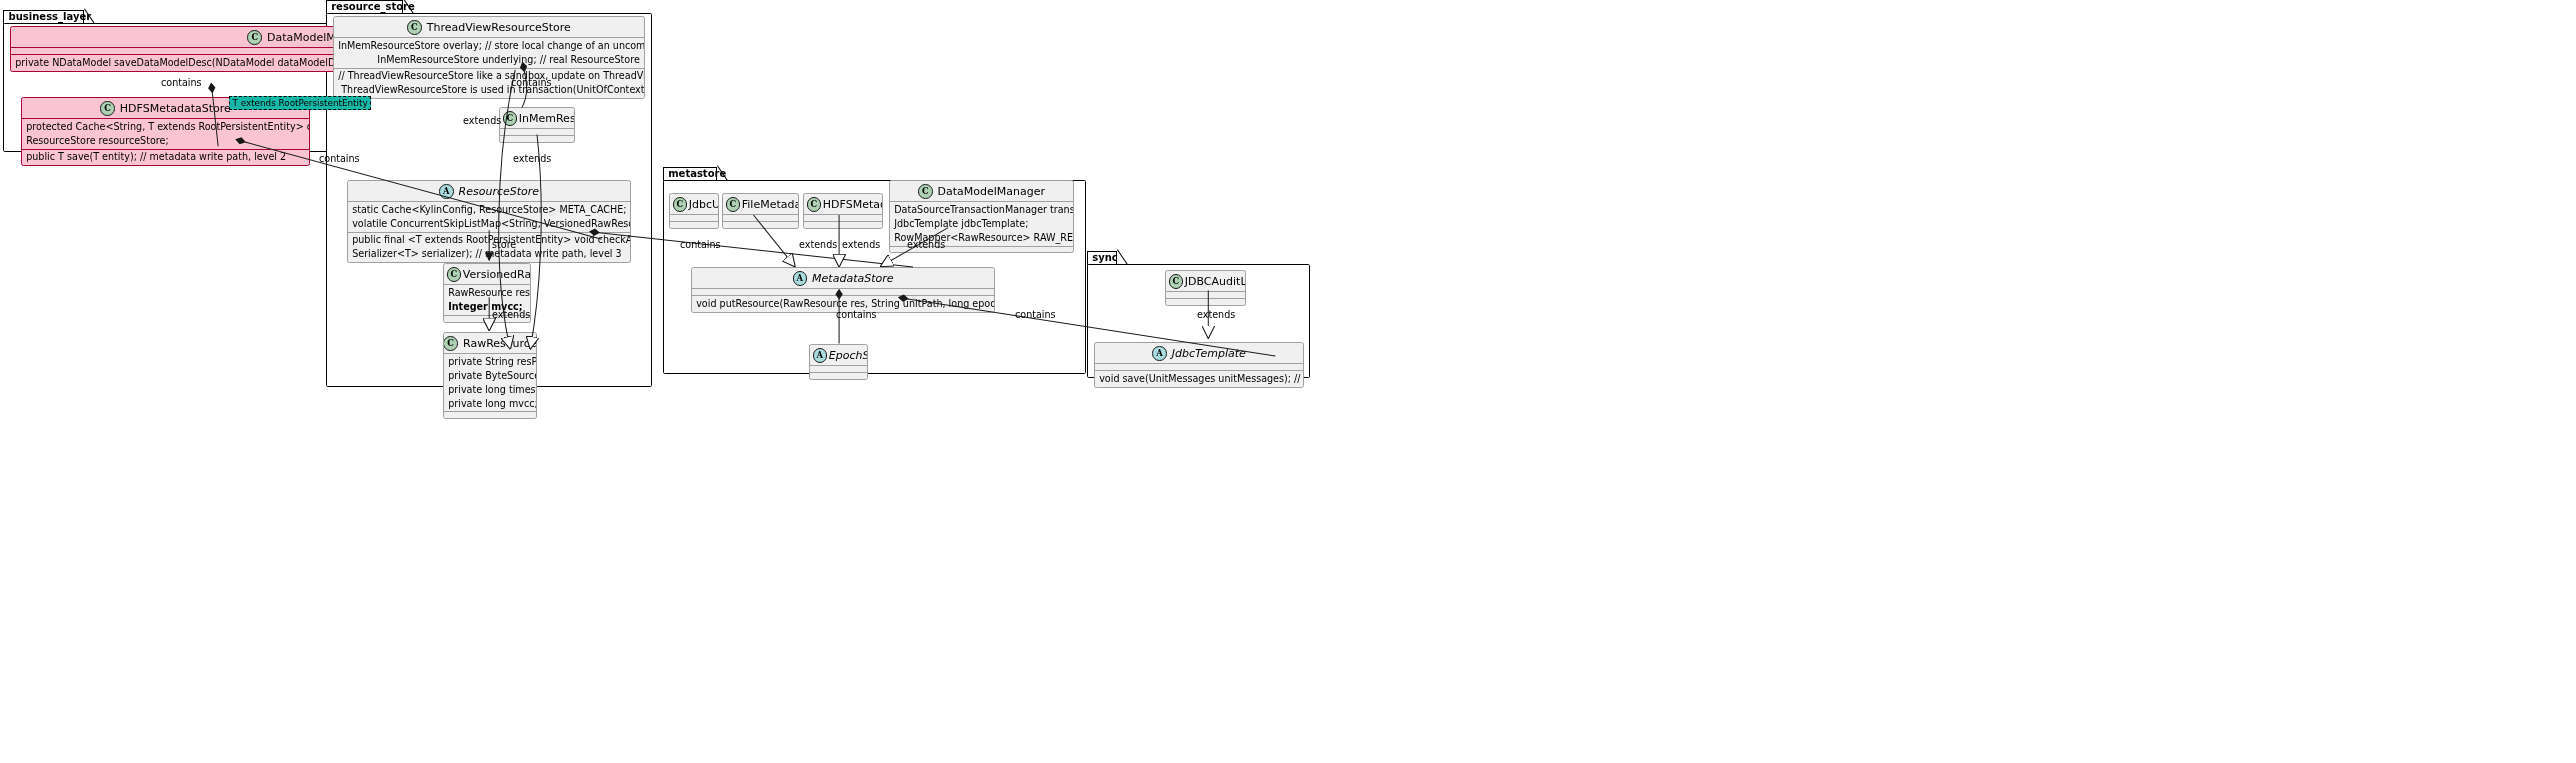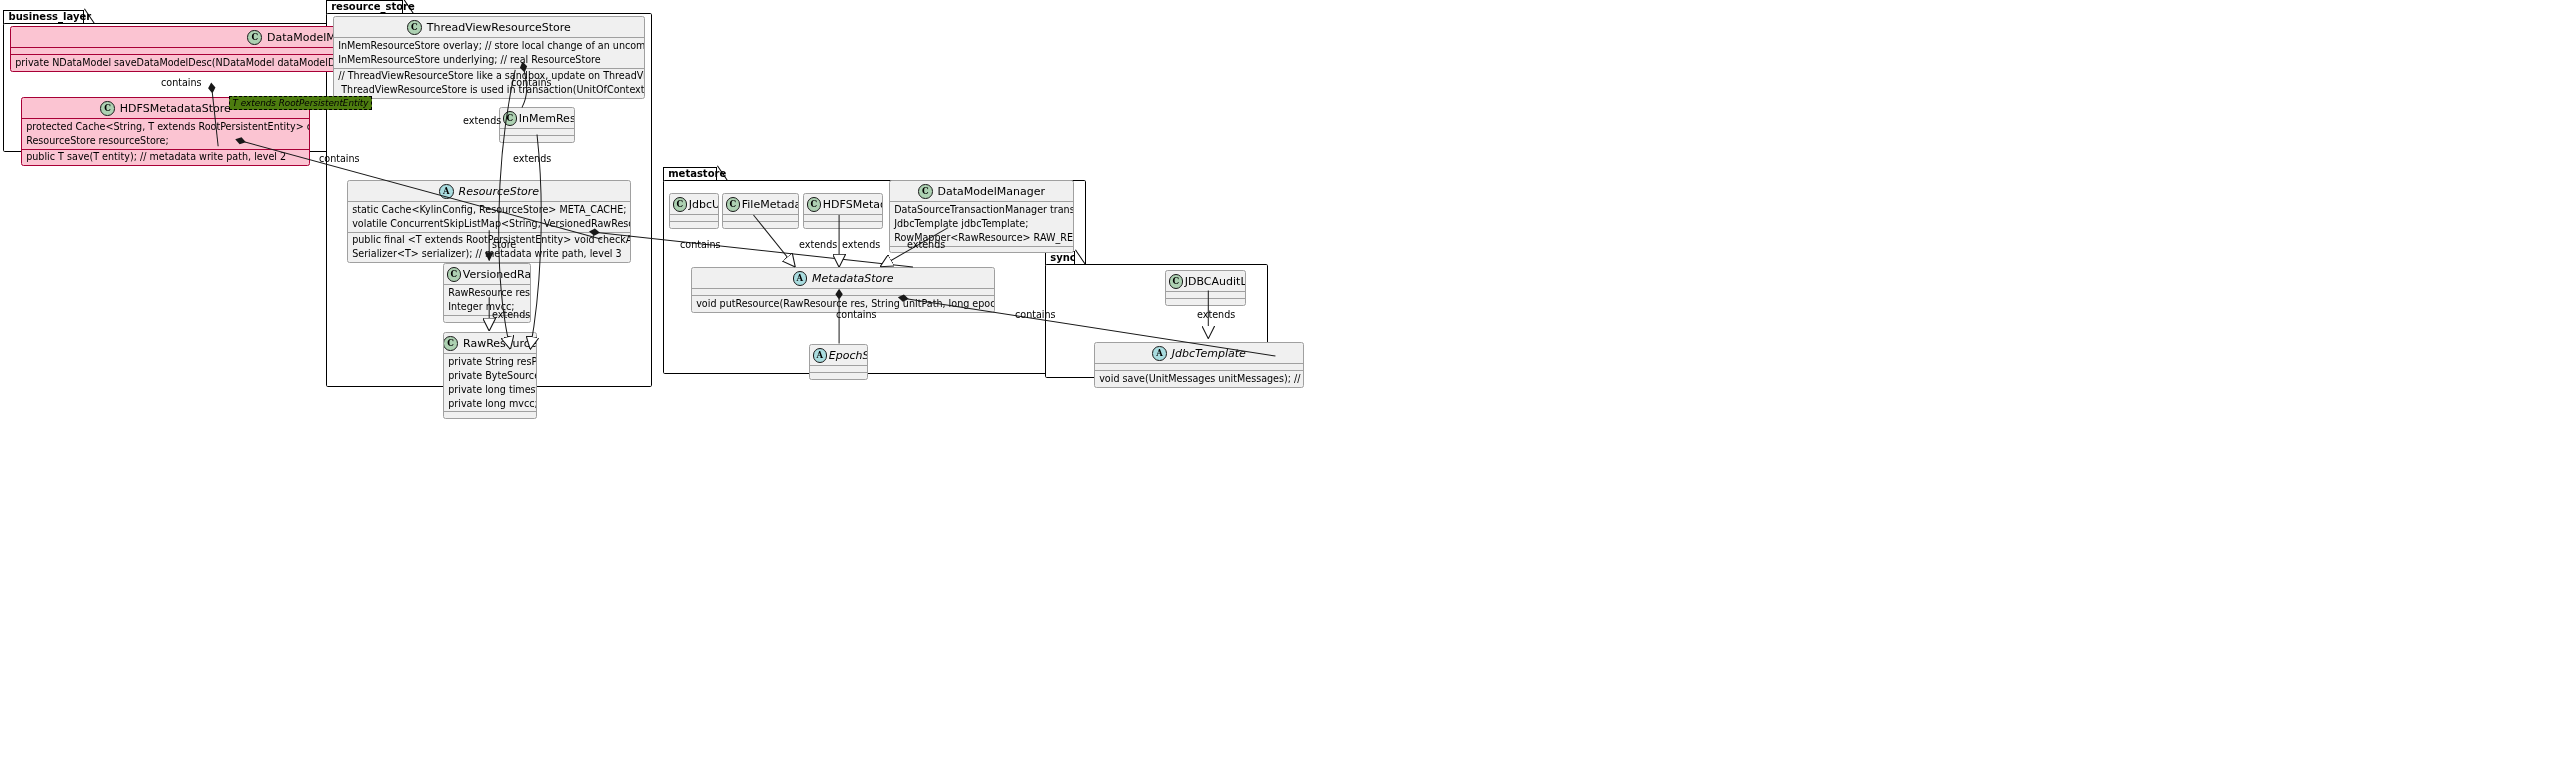--- a/index.html
+++ b/index.html
@@ -135,23 +135,22 @@
   }
   .compart.empty {
     height: 5.9px;
     padding: 0;
   }
   
   .generic-note {
     position: absolute;
     box-sizing: border-box;
     border: 0.8px dashed #000;
-    background: #4d7c0f;
+    background: #14b8a6;
     font-size: 8.8px;
-    font-style: italic;
     padding: 0.8px 2.5px;
     white-space: nowrap;
     z-index: 6;
     line-height: 10px;
   }
   
   .elabel {
     position: absolute;
     font-size: 9.6px;
     color: #000;
@@ -258,21 +257,21 @@
     <div class="pkg-body" style="top:13.4px; width:326px; height:374px;"></div>
   </div>
 
   <div class="cls" style="left:333px; top:16px; width:312px;">
     <div class="cls-title">
       <span class="stereo c">C</span>
       <span class="tname">ThreadViewResourceStore</span>
     </div>
     <div class="sep"></div>
     <div class="compart">InMemResourceStore overlay; // store local change of an uncommitted transaction</div>
-    <div class="compart" style="padding-top:0;">InMemResourceStore underlying; // real ResourceStore</div>
+    <div class="compart" style="padding-top:0;text-align:right;">InMemResourceStore underlying; // real ResourceStore</div>
     <div class="sep"></div>
     <div class="compart">// ThreadViewResourceStore like a sandbox, update on ThreadViewResourceStore won't impact outside.</div>
     <div class="compart" style="padding-top:0;"> ThreadViewResourceStore is used in transaction(UnitOfContext) only. */</div>
   </div>
 
   <div class="cls" style="left:499px; top:107px; width:76px;">
     <div class="cls-title left" style="gap:1.7px; padding-left:2.5px;">
       <span class="stereo c">C</span>
       <span class="tname">InMemResourceStore</span>
     </div>
@@ -295,21 +294,21 @@
     <div class="compart" style="padding-top:0;">Serializer&lt;T&gt; serializer); // metadata write path, level 3</div>
   </div>
 
   <div class="cls" style="left:443px; top:263px; width:88px;">
     <div class="cls-title left" style="gap:1.7px; padding-left:2.5px;">
       <span class="stereo c">C</span>
       <span class="tname">VersionedRawResource</span>
     </div>
     <div class="sep"></div>
     <div class="compart">RawResource resource;</div>
-    <div class="compart" style="padding-top:0;">Integer mvcc;</div>
+    <div class="compart" style="padding-top:0;font-weight:bold;">Integer mvcc;</div>
     <div class="sep"></div>
     <div class="compart empty"></div>
   </div>
 
   <div class="cls" style="left:443px; top:332px; width:94px;">
     <div class="cls-title">
       <span class="stereo c">C</span>
       <span class="tname">RawResource</span>
     </div>
     <div class="sep"></div>
@@ -388,21 +387,21 @@
     <div class="cls-title left" style="gap:1.7px; padding-left:2.5px;">
       <span class="stereo a">A</span>
       <span class="tname abstract">EpochStore</span>
     </div>
     <div class="sep"></div>
     <div class="compart empty"></div>
     <div class="sep"></div>
     <div class="compart empty"></div>
   </div>
 
-  <div class="pkg" style="left:1045px; top:251px; width:223px; height:128px;">
+  <div class="pkg" style="left:1087px; top:251px; width:223px; height:128px;">
     <div class="pkg-tab" style="width:30px;">sync</div>
     <div class="pkg-tab-slant" style="left:30px; top:-0.8px; height:20px; transform:rotate(-34deg);"></div>
     <div class="pkg-body" style="top:13.4px; width:223px; height:114px;"></div>
   </div>
 
   <div class="cls" style="left:1165px; top:270px; width:81px;">
     <div class="cls-title left" style="gap:1.7px; padding-left:2.5px;">
       <span class="stereo c">C</span>
       <span class="tname">JDBCAuditLogStore</span>
     </div>

